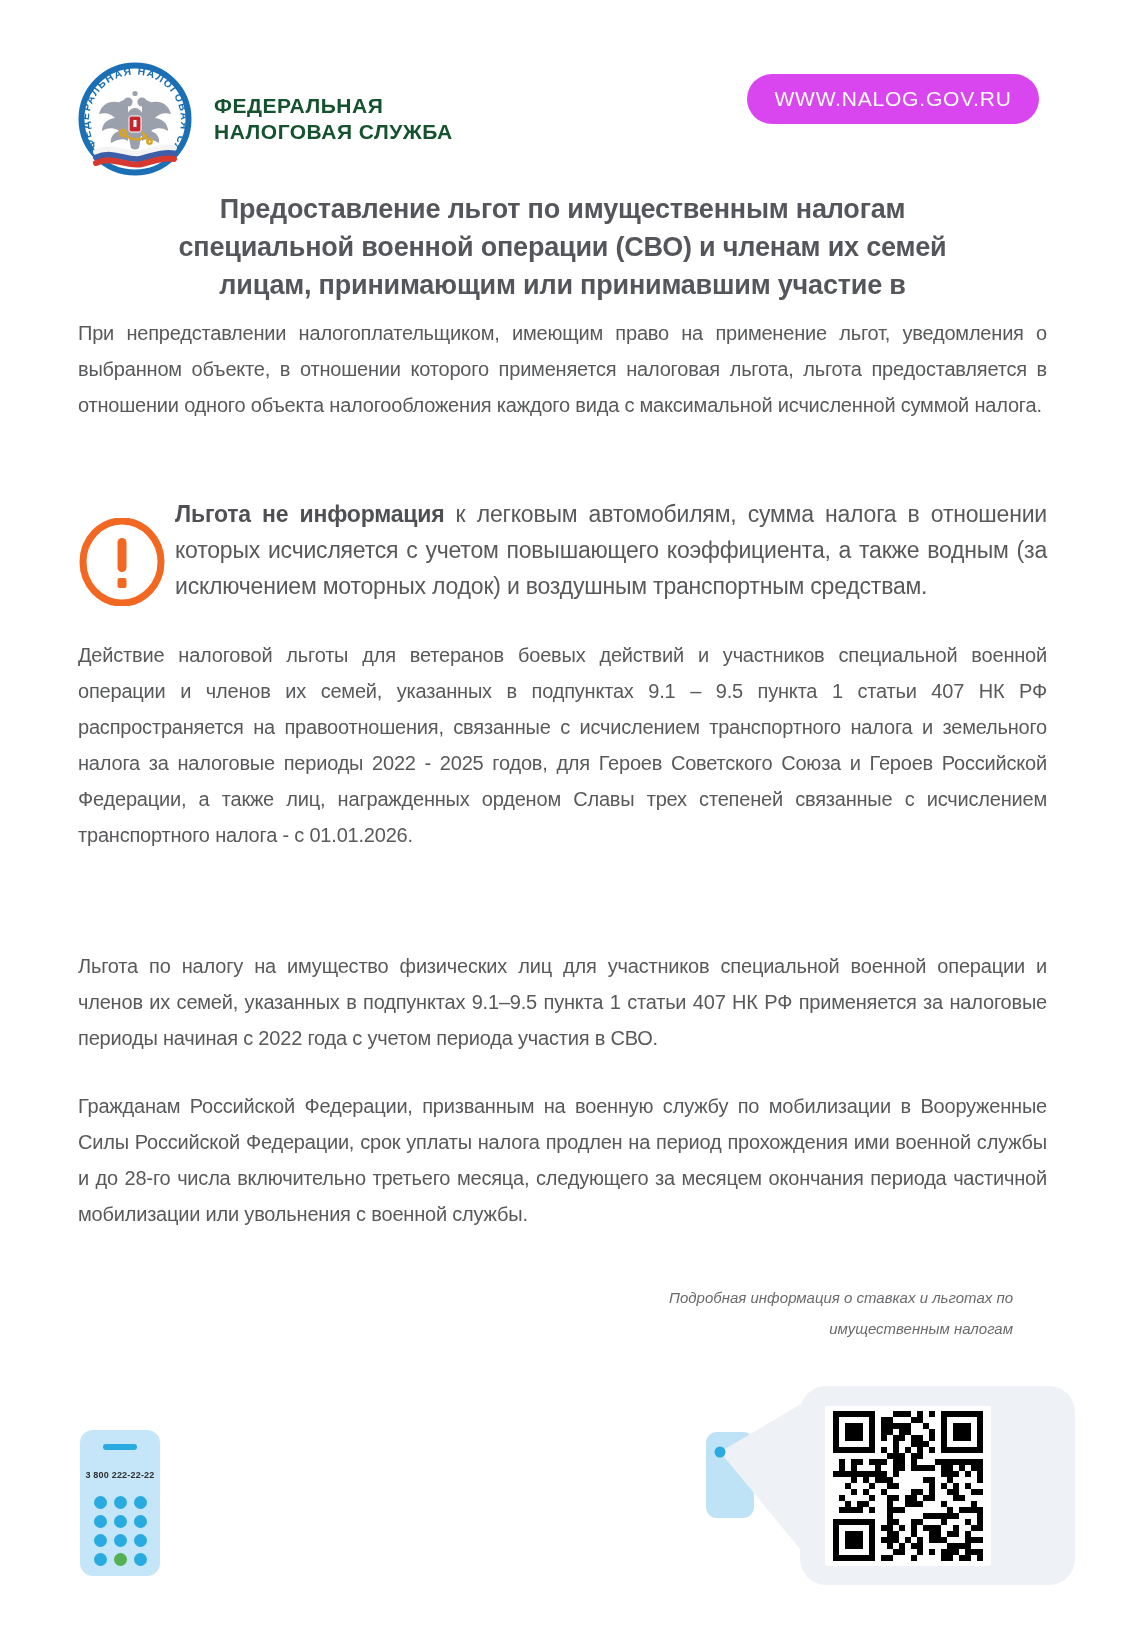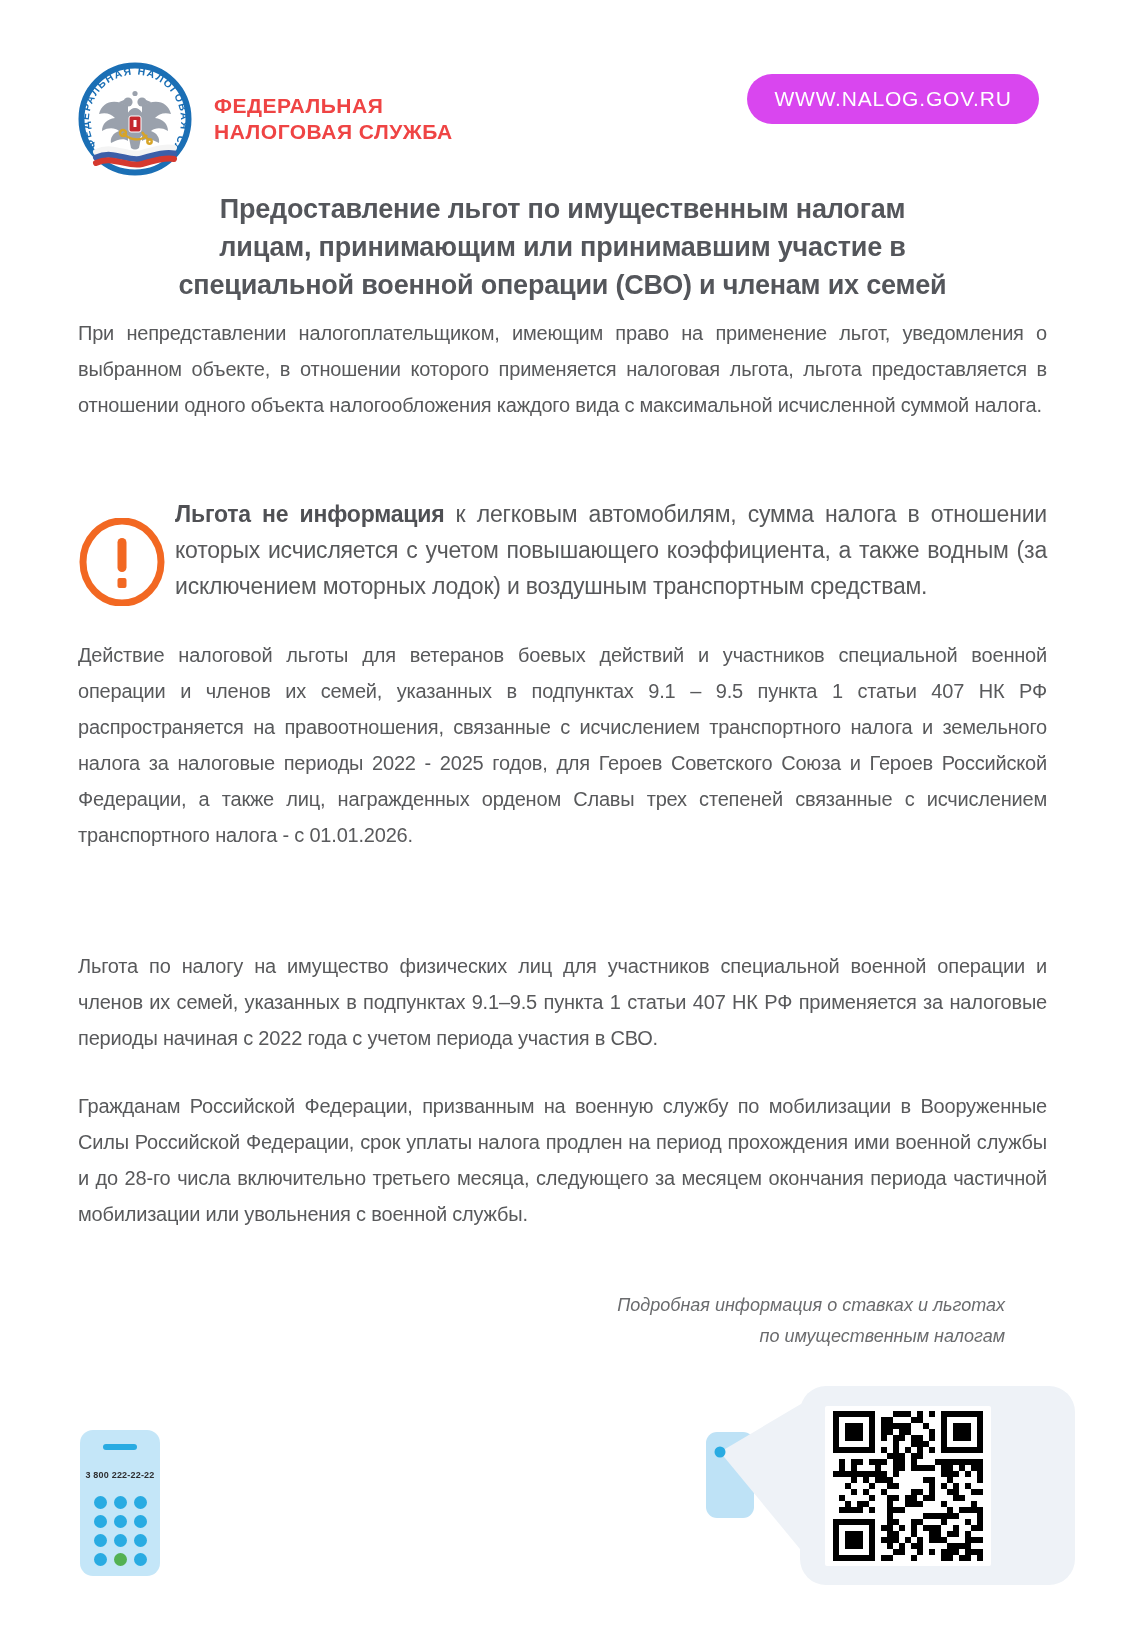--- a/index.html
+++ b/index.html
@@ -3,21 +3,21 @@
 <meta charset="utf-8">
 <style>
   html,body{margin:0;padding:0;background:#ffffff;}
   .page{position:relative;width:1125px;height:1625px;background:#fff;overflow:hidden;
         font-family:"Liberation Sans",sans-serif;color:#58595B;}
 
   
   .header{position:absolute;left:78px;top:62px;right:78px;height:120px;}
   .logo-group{position:absolute;left:0;top:0;display:flex;align-items:center;gap:22px;}
   .emblem{width:114px;height:114px;display:block;}
-  .wordmark{font-weight:bold;color:#ef4444;font-size:21px;line-height:26px;letter-spacing:.5px;}
+  .wordmark{font-weight:bold;color:#14532d;font-size:21px;line-height:26px;letter-spacing:.5px;}
   .site-pill{position:absolute;right:8px;top:12px;width:292px;height:50px;border-radius:26px;
              background:#d946ef;color:#fff;display:flex;align-items:center;justify-content:center;
              font-size:21px;letter-spacing:.8px;text-decoration:none;font-weight:400;}
 
   
   .title{position:absolute;left:78px;top:172px;width:969px;text-align:center;
          font-size:27px;line-height:38px;font-weight:bold;color:#54565B;letter-spacing:-.2px;}
   .title span{display:block;}
 
   
@@ -29,22 +29,22 @@
   .p4{top:1088px;}
 
   
   .warning{position:absolute;left:78px;top:496px;width:969px;}
   .warning-icon{position:absolute;left:0;top:22px;width:88px;height:88px;}
   .warning-text{margin:0 0 0 97px;font-size:23px;line-height:36px;text-align:justify;
                 color:#58595B;letter-spacing:-.2px;}
   .warning-text b{color:#4F5054;}
 
   
-  .note{position:absolute;right:108px;top:1278px;width:400px;margin:12px;text-align:right;
-        font-style:italic;font-size:18px;line-height:31px;color:#6A6B6D;}
+  .note{position:absolute;right:108px;top:1278px;width:400px;margin:4px;text-align:right;
+        font-style:italic;font-size:15px;line-height:31px;color:#6A6B6D;}
 
   
   .phone-card{position:absolute;left:80px;top:1430px;width:80px;height:146px;border-radius:13px;
               background:#C4E6F8;}
   .phone-speaker{position:absolute;left:23px;top:14px;width:34px;height:6px;border-radius:3px;background:#29ABE2;}
   .phone-mini-label{position:absolute;left:0;top:40px;width:80px;text-align:center;
                     font-size:9px;font-weight:bold;color:#2E2E30;letter-spacing:.2px;}
   .keypad{position:absolute;left:14px;top:66px;width:52px;display:grid;
           grid-template-columns:repeat(3,13px);grid-auto-rows:13px;gap:6px 7px;}
   .dot{width:13px;height:13px;border-radius:50%;background:#29ABE2;}
@@ -106,22 +106,22 @@
       <div class="wordmark">
         <div>ФЕДЕРАЛЬНАЯ</div>
         <div>НАЛОГОВАЯ СЛУЖБА</div>
       </div>
     </div>
     <a class="site-pill" href="#">WWW.NALOG.GOV.RU</a>
   </div>
 
   <h1 class="title">
     <span>Предоставление льгот по имущественным налогам</span>
+    <span>специальной военной операции (СВО) и членам их семей</span>
     <span>лицам, принимающим или принимавшим участие в</span>
-    <span>специальной военной операции (СВО) и членам их семей</span>
   </h1>
 
   <p class="body-par p1">При непредставлении налогоплательщиком, имеющим право на применение льгот, уведомления о выбранном объекте, в отношении которого применяется налоговая льгота, льгота предоставляется в отношении одного объекта налогообложения каждого вида с максимальной исчисленной суммой налога.</p>
 
   <div class="warning">
     <svg class="warning-icon" viewBox="0 0 88 88">
       <ellipse cx="44" cy="44" rx="39" ry="41" fill="none" stroke="#F26822" stroke-width="7"></ellipse>
       <rect x="39.5" y="20" width="9" height="34" rx="4.5" fill="#F26822"></rect>
       <rect x="39.5" y="60" width="9" height="10" rx="2" fill="#F26822"></rect>
     </svg>

